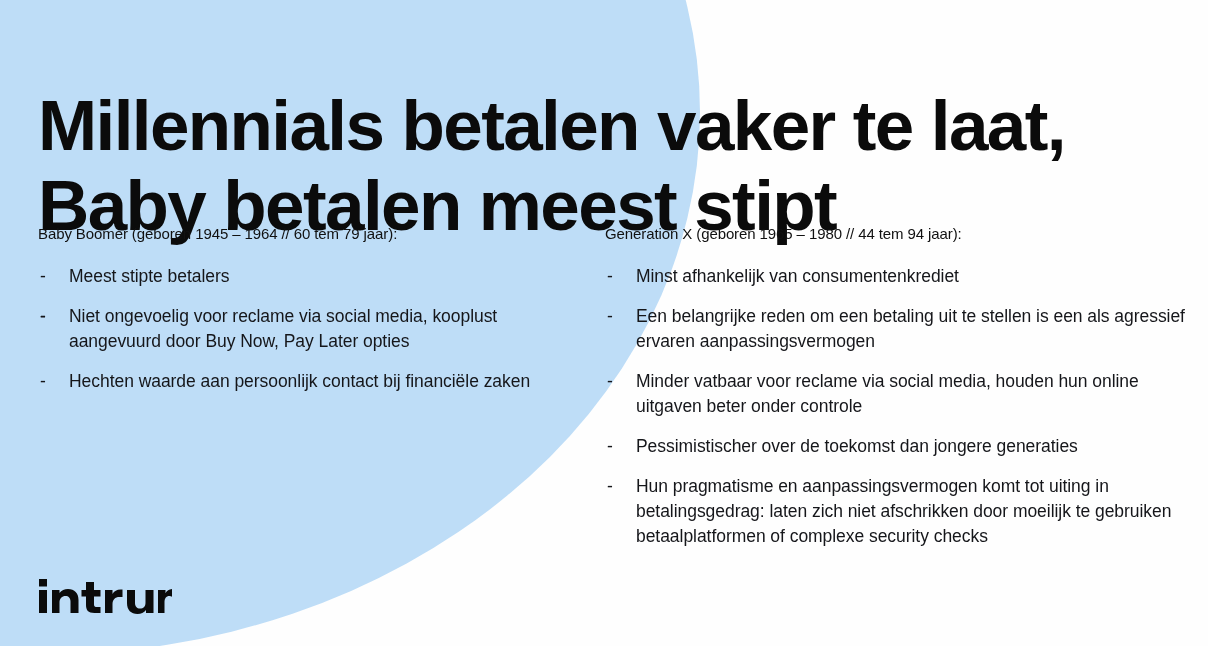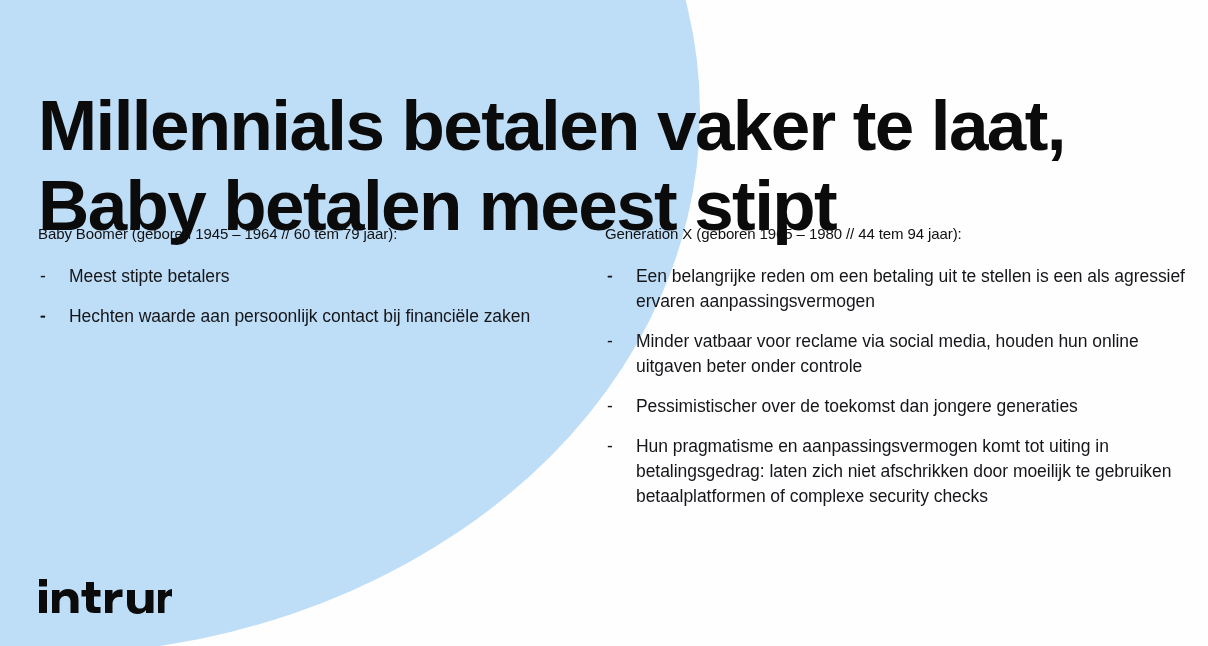--- a/index.html
+++ b/index.html
@@ -120,33 +120,35 @@
       <ul class="bullets">
         <li class="bullet">
           <span class="dash">-</span>
           <span>Meest stipte betalers</span>
         </li>
         <li class="bullet">
           <span class="dash">-</span>
         </li>
         <li class="bullet">
           <span class="dash">-</span>
+          <span>Niet ongevoelig voor reclame via social media, kooplust aangevuurd door Buy Now, Pay Later opties</span>
         </li>
         <li class="bullet">
           <span class="dash">-</span>
           <span>Hechten waarde aan persoonlijk contact bij financiële zaken</span>
         </li>
       </ul>
     </div>
 
     <div class="col col-right">
       <div class="col-heading">Generation X (geboren 1965 – 1980 // 44 tem 94 jaar):</div>
       <ul class="bullets">
         <li class="bullet">
           <span class="dash">-</span>
+          <span>Minst afhankelijk van consumentenkrediet</span>
         </li>
         <li class="bullet">
           <span class="dash">-</span>
           <span>Een belangrijke reden om een betaling uit te stellen is een als agressief ervaren aanpassingsvermogen</span>
         </li>
         <li class="bullet">
           <span class="dash">-</span>
           <span>Minder vatbaar voor reclame via social media, houden hun online uitgaven beter onder controle</span>
         </li>
         <li class="bullet">

